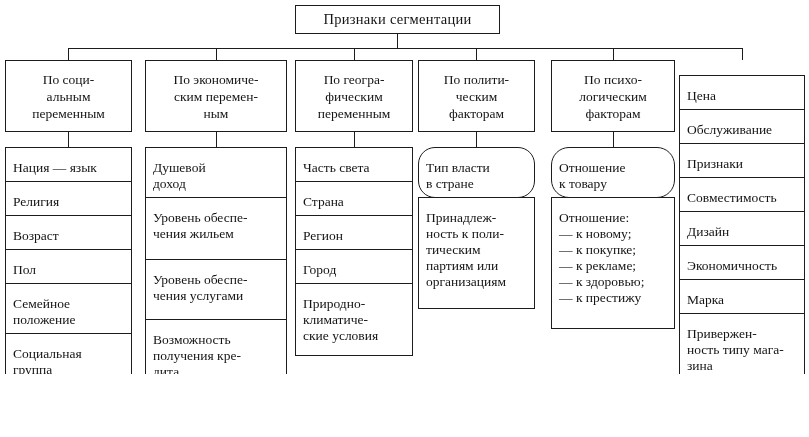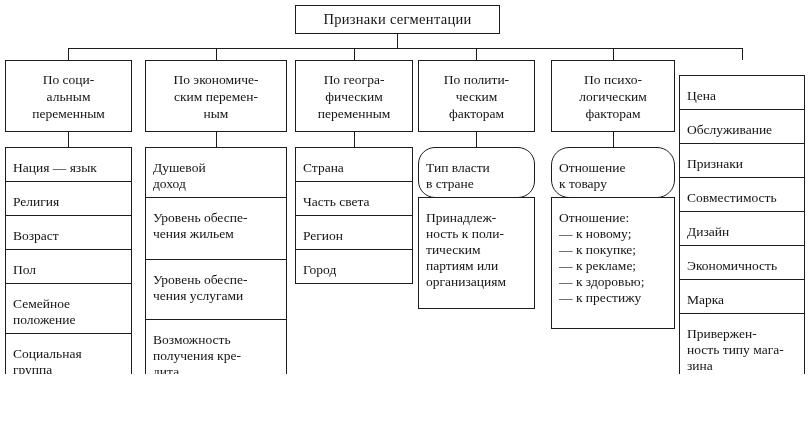--- a/index.html
+++ b/index.html
@@ -113,24 +113,27 @@
 получения кре-
 дита</div>
     </div>
   </div>
 
   <div class="col col-geographic">
     <div class="header-box">По геогра-
 фическим
 переменным</div>
     <div class="stack">
+      <div class="cell">Часть света</div>
       <div class="cell">Страна</div>
-      <div class="cell">Часть света</div>
       <div class="cell">Регион</div>
       <div class="cell">Город</div>
+      <div class="cell">Природно-
+климатиче-
+ские условия</div>
     </div>
   </div>
 
   <div class="col col-political">
     <div class="header-box">По полити-
 ческим
 факторам</div>
     <div class="stack">
       <div class="cell">Тип власти
 в стране</div>

